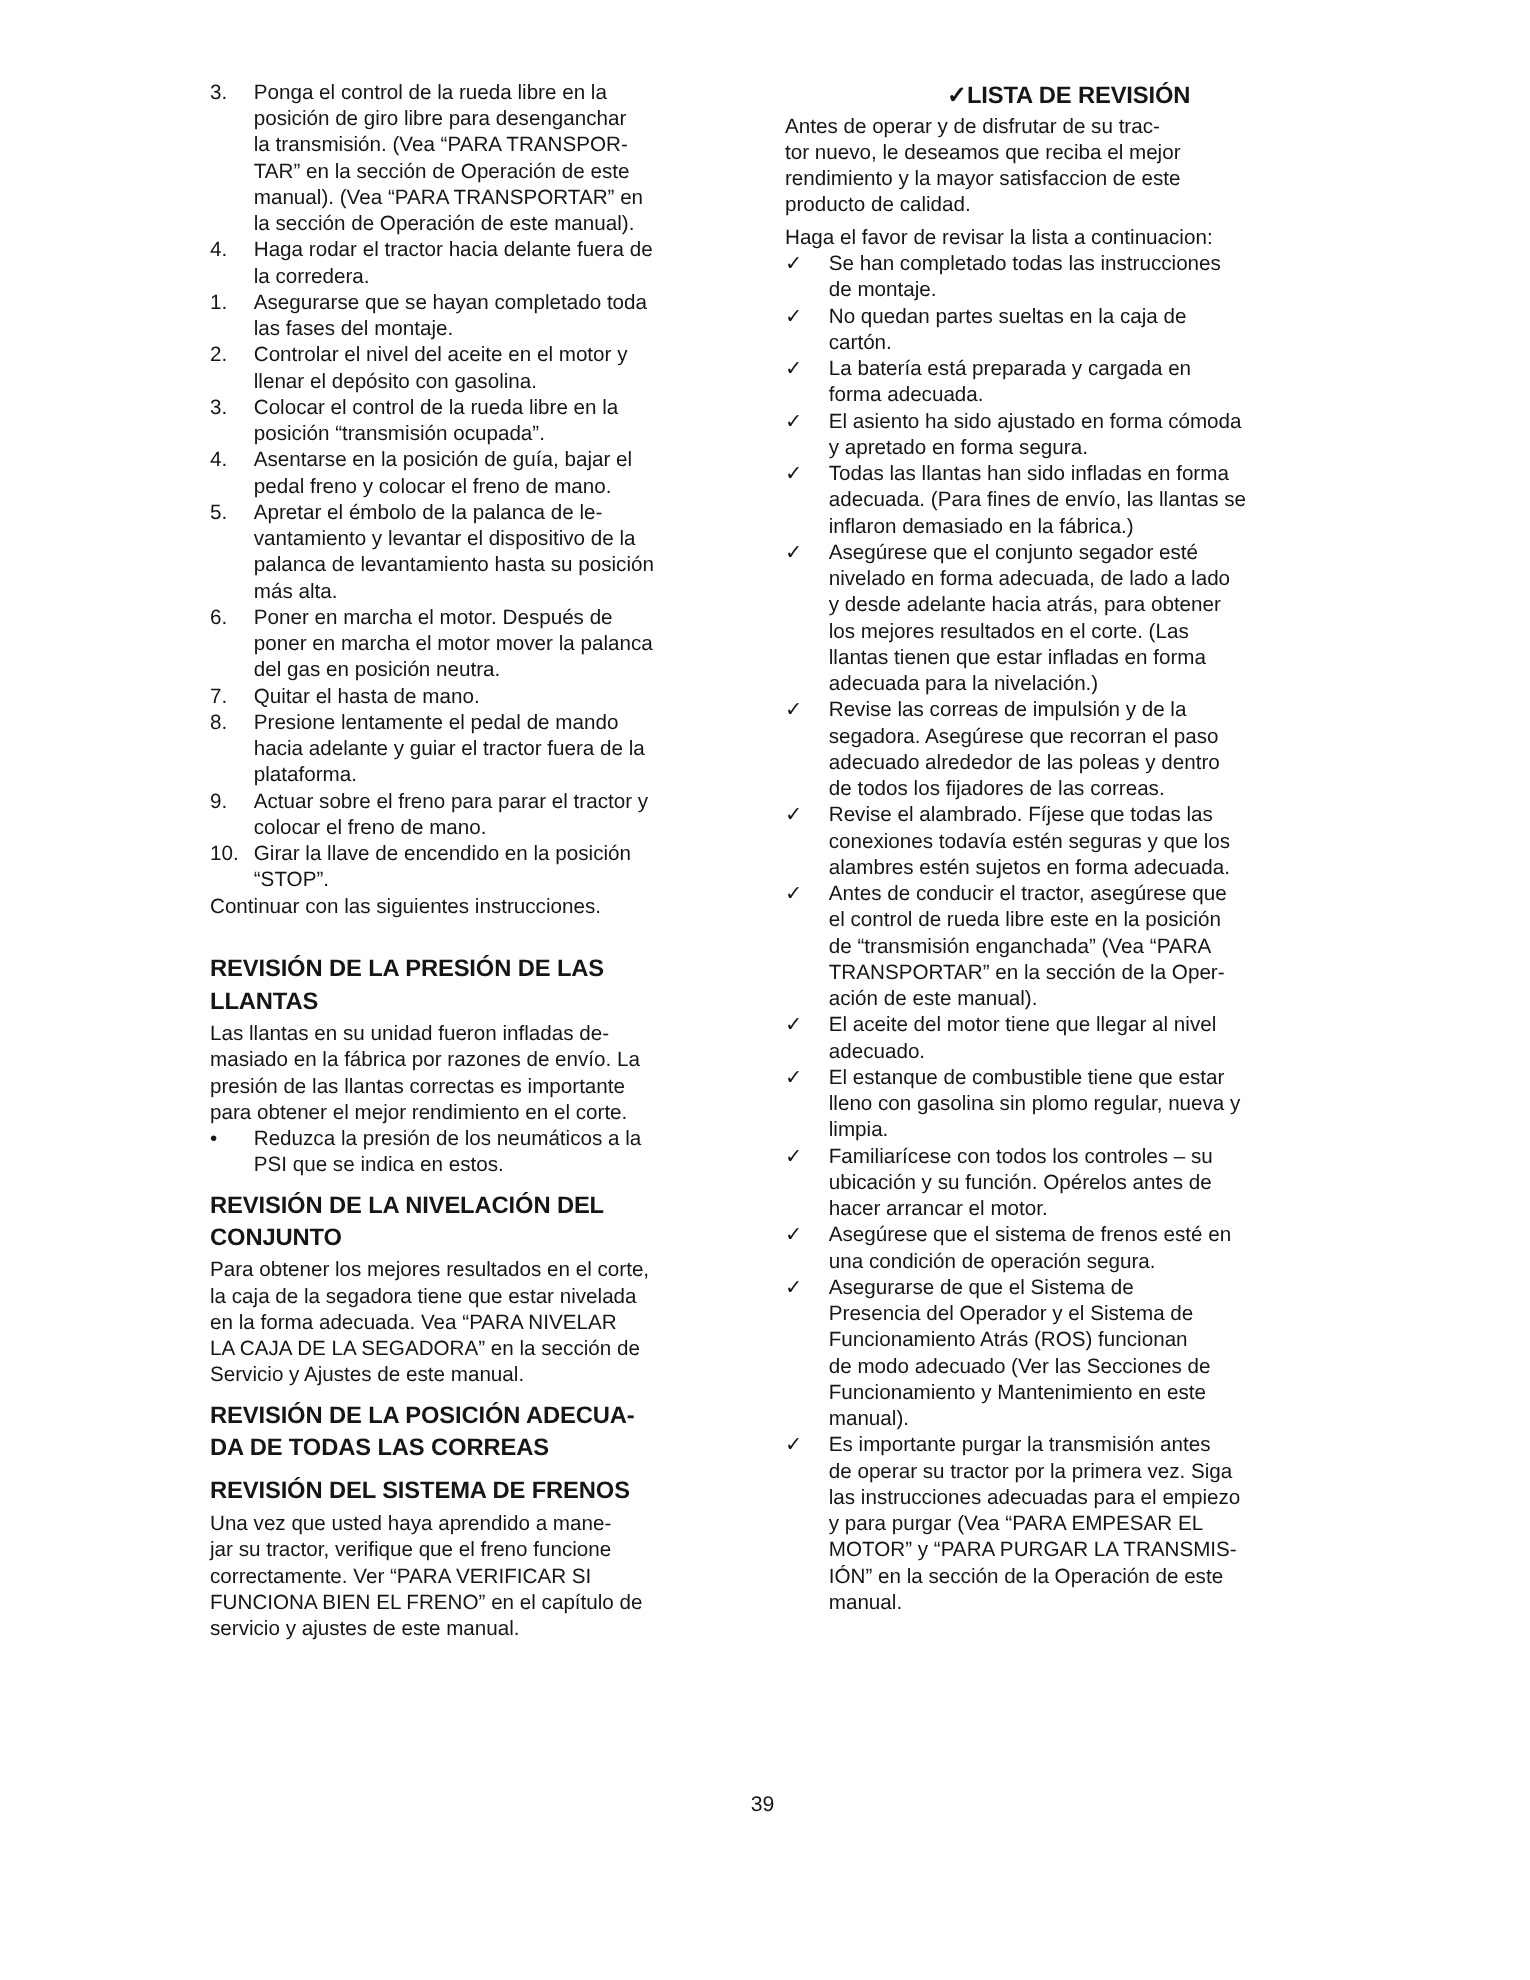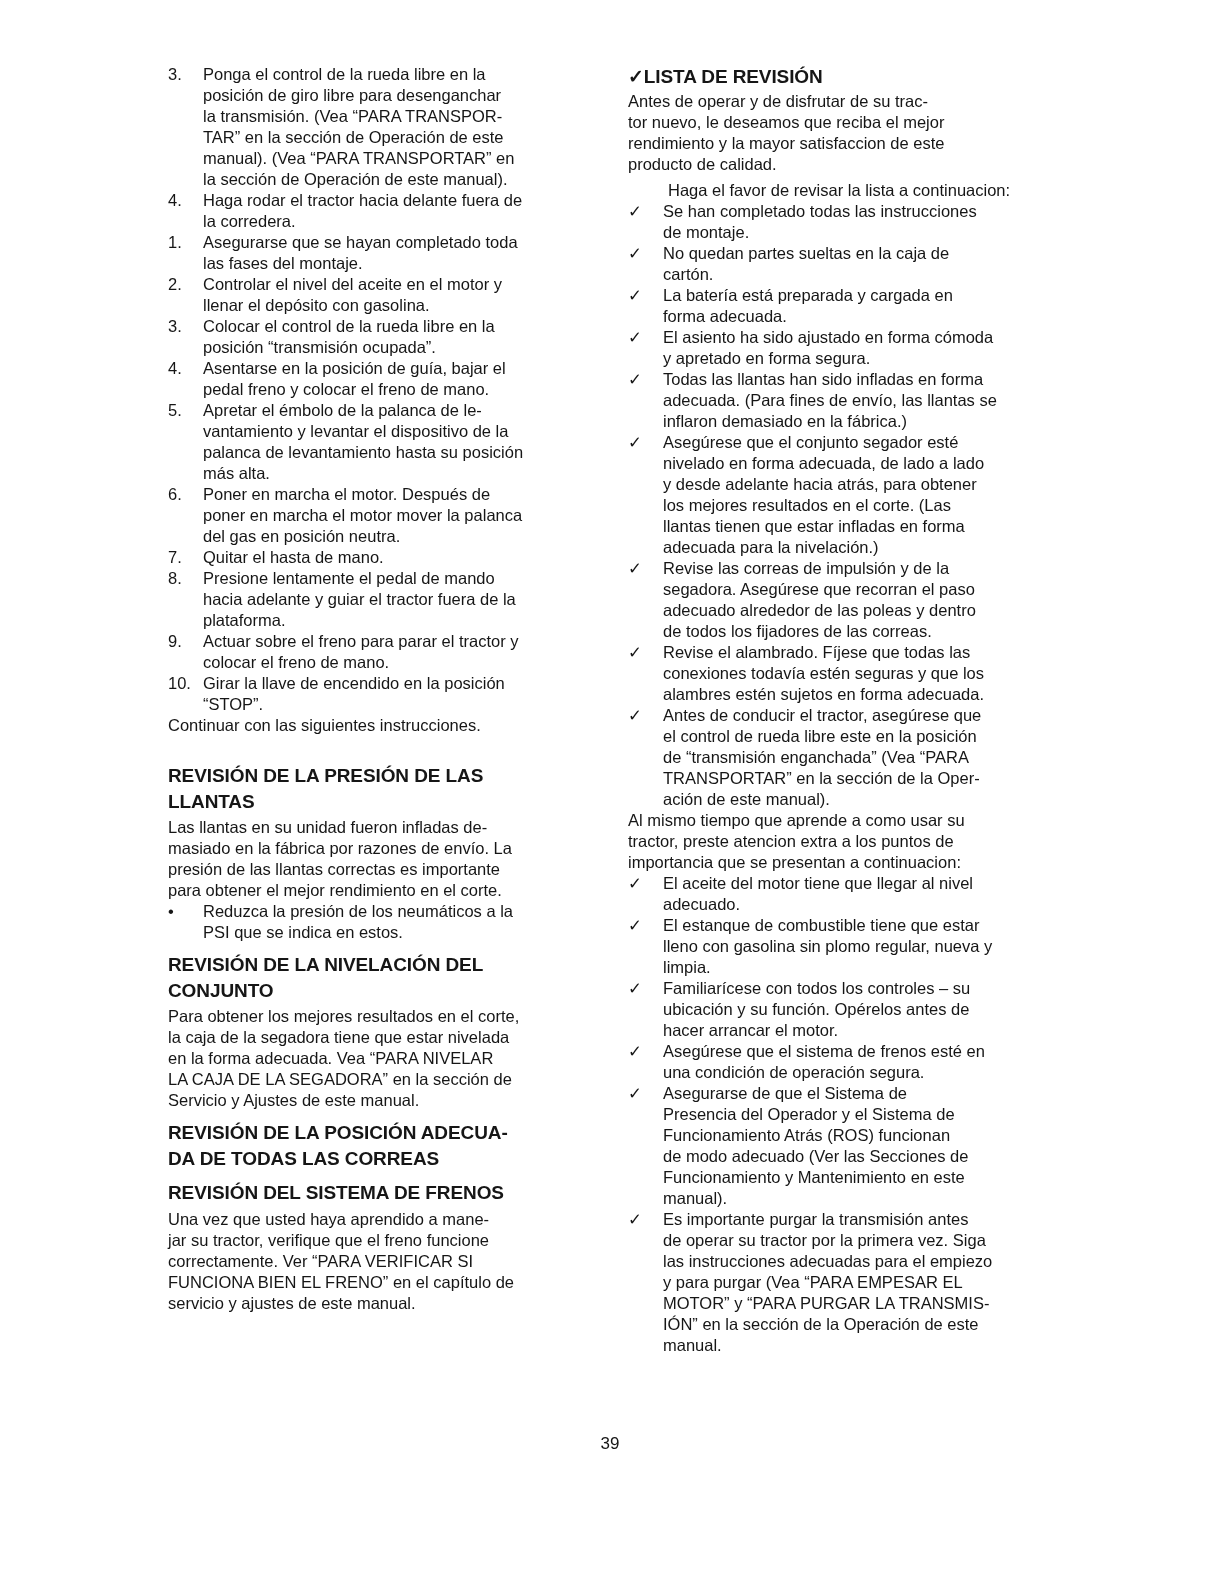--- a/index.html
+++ b/index.html
@@ -24,33 +24,33 @@
   .heading {
     font-size: 19px;
     line-height: 25.5px;
     font-weight: bold;
     white-space: pre-line;
     margin: 9px 0 3px 0;
     letter-spacing: -0.1px;
   }
   .heading.mt-lg { margin-top: 27px; }
   .para { margin: 0 0 0 0; }
-  .para.gap-top { margin-top: 5px; margin-left: 40px; }
+  .para.gap-top { margin-top: 5px; }
 
   .row { display: flex; align-items: flex-start; }
   .row .marker {
     flex: none;
     width: 35px;
     font-size: 16.5px;
     line-height: 21px;
   }
   .row .txt { flex: 1; }
 
   .title-line {
-    text-align: left;
+    text-align: center;
     font-size: 19px;
     line-height: 25px;
     font-weight: bold;
     margin-bottom: 2px;
     letter-spacing: -0.1px;
   }
   .check { font-weight: bold; }
 
   .page-number {
     position: absolute;
@@ -235,23 +235,20 @@
     </div>
     <div class="row">
       <span class="marker body-text">✓</span>
       <div class="txt body-text">Antes de conducir el tractor, asegúrese que
 el control de rueda libre este en la posición
 de “transmisión enganchada” (Vea “PARA
 TRANSPORTAR” en la sección de la Oper-
 ación de este manual).</div>
     </div>
 
-    <div class="body-text para">Al mismo tiempo que aprende a como usar su
-tractor, preste atencion extra a los puntos de
-importancia que se presentan a continuacion:</div>
 
     <div class="row">
       <span class="marker body-text">✓</span>
       <div class="txt body-text">El aceite del motor tiene que llegar al nivel
 adecuado.</div>
     </div>
     <div class="row">
       <span class="marker body-text">✓</span>
       <div class="txt body-text">El estanque de combustible tiene que estar
 lleno con gasolina sin plomo regular, nueva y

